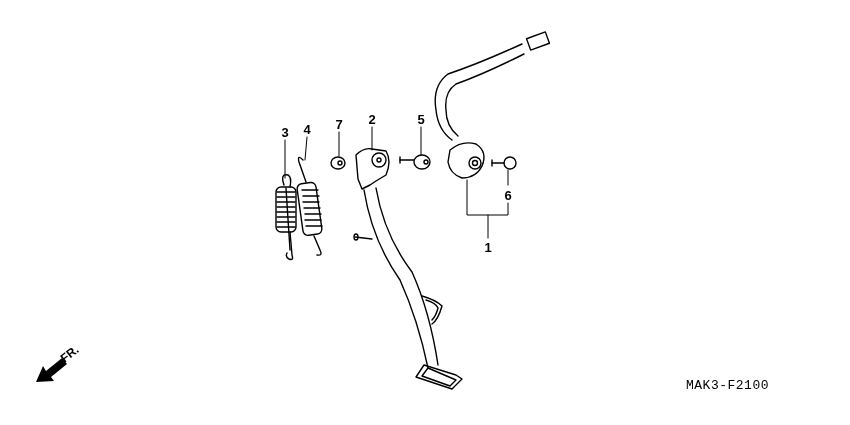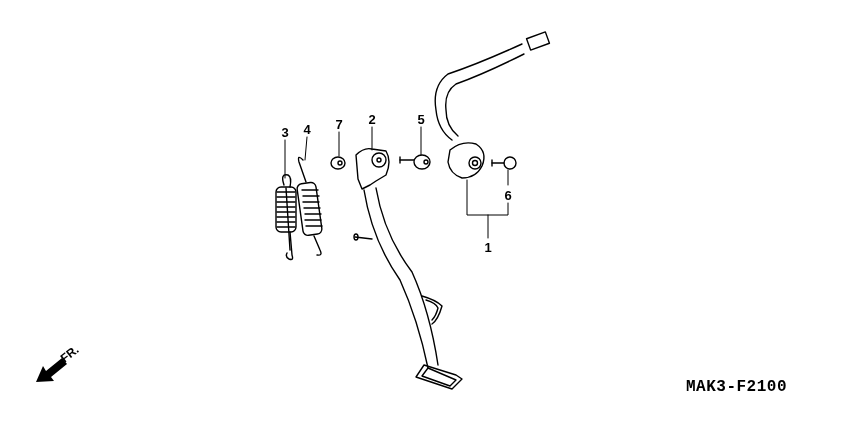--- a/index.html
+++ b/index.html
@@ -1,19 +1,19 @@
 <!DOCTYPE html>
 <html><head>
 <meta charset="utf-8">
 <style>
   html,body{margin:0;padding:0;background:#fff;}
   body{width:850px;height:425px;position:relative;overflow:hidden;font-family:"Liberation Sans",sans-serif;}
   svg{position:absolute;left:0;top:0;}
   .lbl{position:absolute;font-family:"Liberation Sans",sans-serif;font-weight:bold;font-size:13px;color:#000;transform:translate(-50%,0);}
-  .code{position:absolute;left:686px;top:378px;font-family:"Liberation Mono",monospace;font-size:16px;font-weight:bold;letter-spacing:0.5px;color:#000;}
+  .code{position:absolute;left:686px;top:378px;font-family:"Liberation Mono",monospace;font-size:13px;font-weight:normal;letter-spacing:0.5px;color:#000;}
   .fr{position:absolute;left:60px;top:347px;font-family:"Liberation Sans",sans-serif;font-weight:bold;font-size:12px;transform:rotate(-38deg);}
 </style>
 </head>
 <body>
 
 <svg width="850" height="425" viewBox="0 0 850 425" fill="none" stroke="#000" stroke-width="1.4" stroke-linecap="round" stroke-linejoin="round">
 
   <g>
     <path d="M284 185 q-4 -12 4 -10 q4 2 2 12"></path>
     <path d="M286 188 L290 250"></path>

